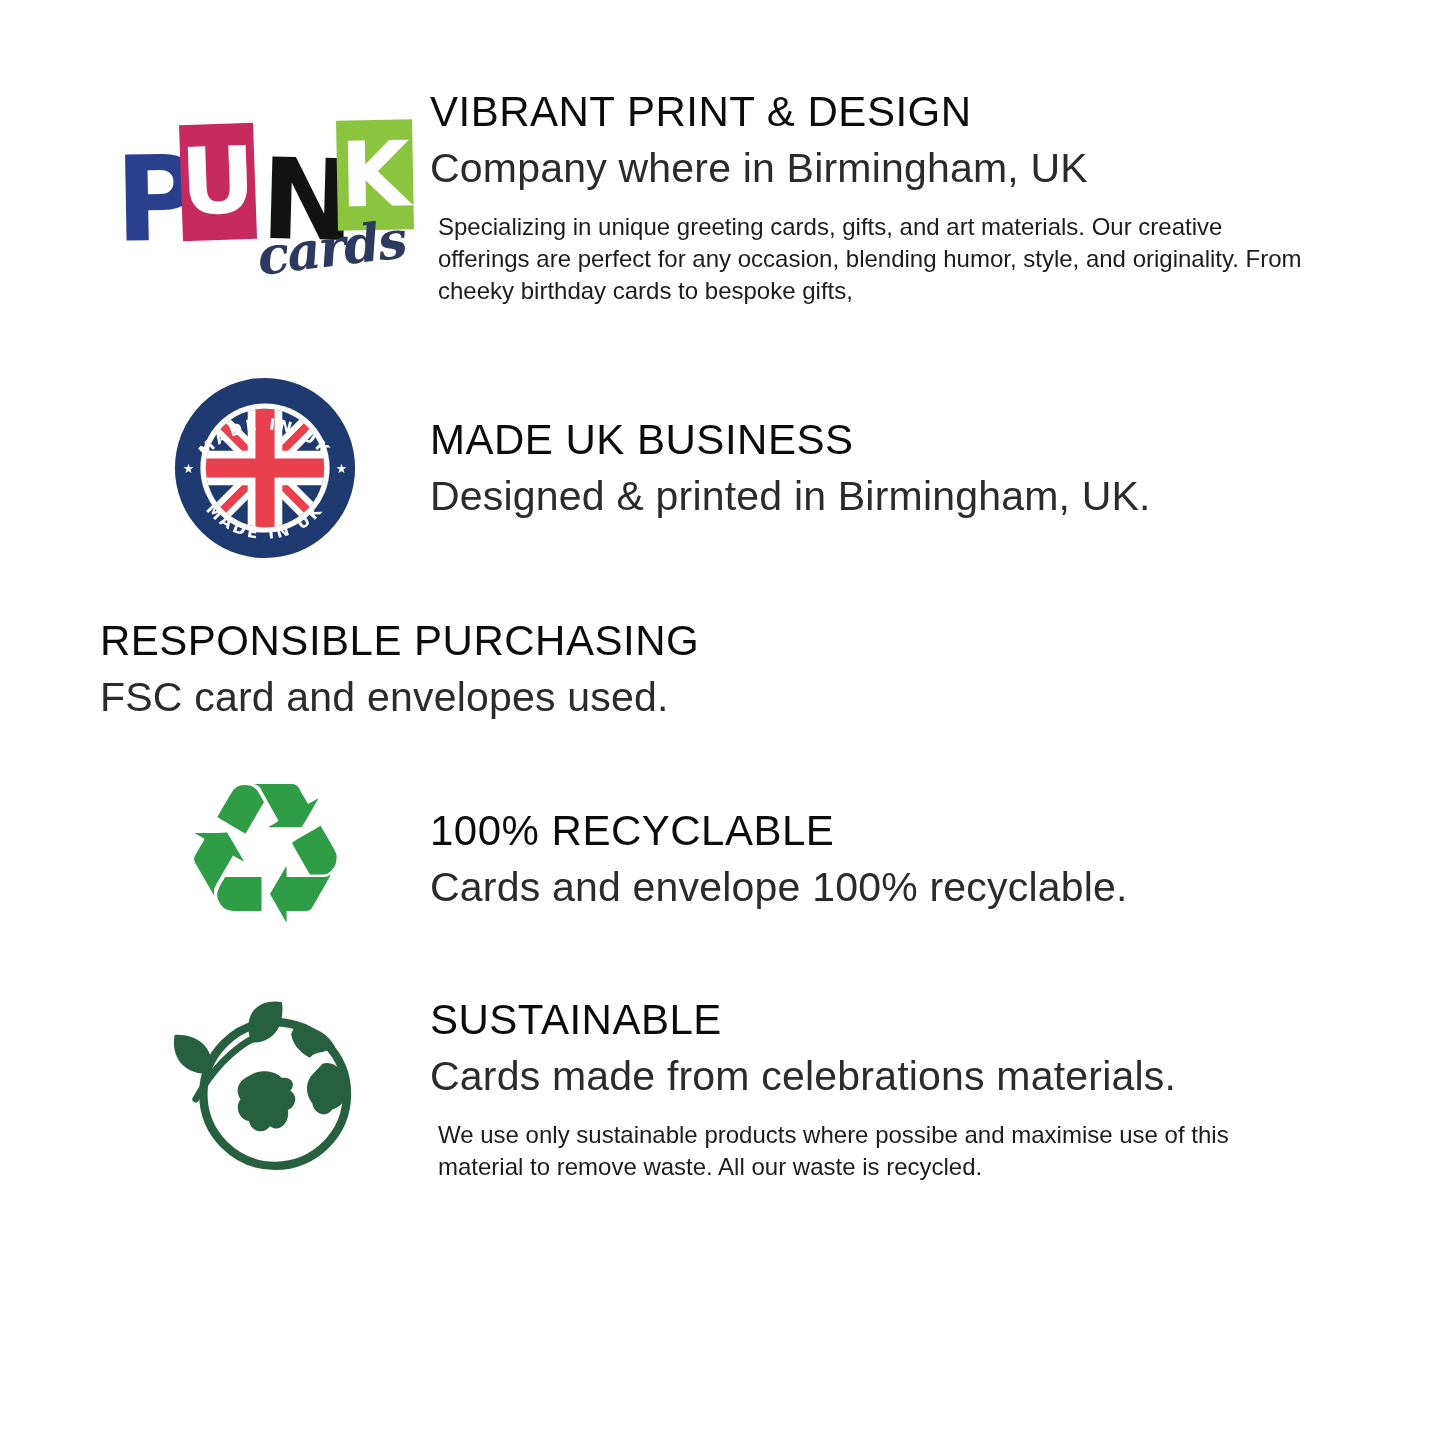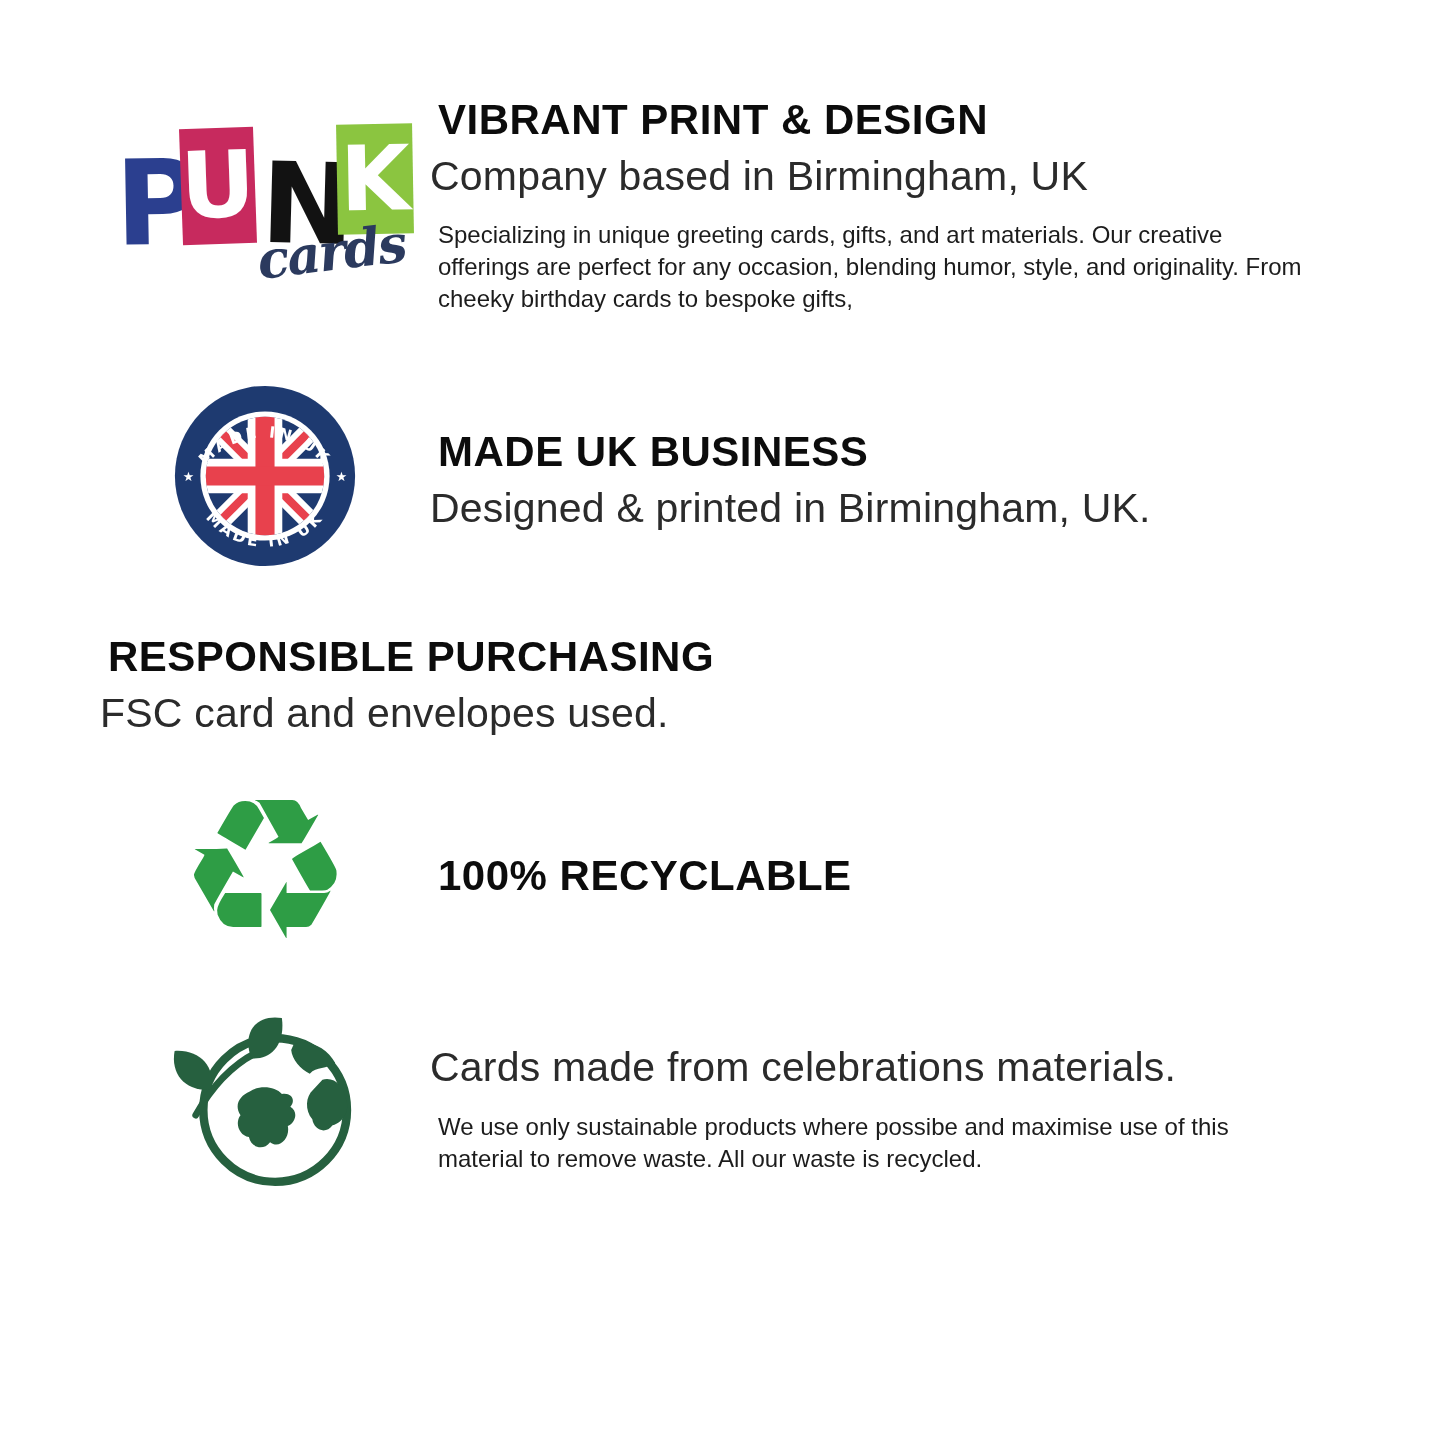--- a/index.html
+++ b/index.html
@@ -15,22 +15,22 @@
   .row-1{margin-bottom:70px;}
   .row-2{margin-bottom:58px;}
   .row-3{margin-bottom:40px;}
   .row-4{margin-bottom:38px;}
   .icon-cell{
     width:330px;min-width:330px;
     display:flex;align-items:center;justify-content:center;
   }
   .text-cell{flex:1;max-width:890px;}
   .title{
-    margin:8px;
-    font-size:42px;font-weight:700;letter-spacing:.5px;
+    margin:0;
+    font-size:42px;font-weight:400;letter-spacing:.5px;
     color:#0c0c0c;line-height:1.12;
   }
   .subtitle{
     margin:9px 0 0 0;
     font-size:41px;font-weight:400;
     color:#2b2b2b;line-height:1.18;letter-spacing:.2px;
   }
   .body-text{
     margin:19px 0 0 8px;
     font-size:24px;font-weight:400;
@@ -73,21 +73,21 @@
       <div class="punk-logo">
         <span class="punk-letter punk-p">P</span>
         <span class="punk-letter punk-block punk-u">U</span>
         <span class="punk-letter punk-n">N</span>
         <span class="punk-letter punk-block punk-k">K</span>
         <span class="punk-letter punk-cards">cards</span>
       </div>
     </div>
     <div class="text-cell">
       <h2 class="title">VIBRANT PRINT &amp; DESIGN</h2>
-      <p class="subtitle">Company based in Birmingham, UK</p>
+      <p class="subtitle">Company where in Birmingham, UK</p>
       <p class="body-text">Specializing in unique greeting cards, gifts, and art materials. Our creative offerings are perfect for any occasion, blending humor, style, and originality. From cheeky birthday cards to bespoke gifts,</p>
     </div>
   </section>
 
   <section class="row row-2">
     <div class="icon-cell">
       <svg class="badge-svg" viewBox="0 0 200 200">
         <circle cx="100" cy="100" r="99" fill="#1e3a70"></circle>
         <circle cx="100" cy="100" r="71" fill="#ffffff"></circle>
         <circle cx="100" cy="100" r="65" fill="#1e3a70"></circle>
@@ -130,34 +130,36 @@
       <p class="subtitle">FSC card and envelopes used.</p>
     </div>
   </section>
 
   <section class="row row-4">
     <div class="icon-cell">
       <div class="recycle-glyph">♻</div>
     </div>
     <div class="text-cell">
       <h2 class="title">100% RECYCLABLE</h2>
+      <p class="subtitle">Cards and envelope 100% recyclable.</p>
     </div>
   </section>
 
   <section class="row row-5">
     <div class="icon-cell">
       <svg class="earth-svg" viewBox="0 0 232 220">
         <circle cx="128" cy="116" r="85" fill="none" stroke="#26603f" stroke-width="10"></circle>
         <path d="M34 122 C 52 90 74 64 106 48" fill="none" stroke="#26603f" stroke-width="8" stroke-linecap="round"></path>
         <path d="M100 55 C 88 24 106 2 136 7 C 140 38 124 56 100 55 Z" fill="#26603f"></path>
         <path d="M52 92 C 22 94 4 74 9 46 C 38 44 58 64 52 92 Z" fill="#26603f"></path>
         <path d="M98 94 C 110 86 128 88 136 97 C 147 95 153 104 146 112 C 156 118 152 131 143 135 C 146 149 133 163 122 154 C 114 165 99 160 97 148 C 85 146 80 131 87 122 C 79 110 86 99 98 94 Z" fill="#26603f"></path>
         <path d="M150 38 C 168 31 190 43 199 60 C 189 68 177 64 169 73 C 158 68 148 56 147 45 Z" fill="#26603f"></path>
         <path d="M184 80 C 198 76 210 88 211 102 C 218 114 209 131 196 134 C 188 145 174 140 172 127 C 163 116 164 100 173 92 Z" fill="#26603f"></path>
       </svg>
     </div>
     <div class="text-cell">
+      <h2 class="title">SUSTAINABLE</h2>
       <p class="subtitle">Cards made from celebrations materials.</p>
       <p class="body-text">We use only sustainable products where possibe and maximise use of this material to remove waste. All our waste is recycled.</p>
     </div>
   </section>
 
 </main>
 
 </body></html>

